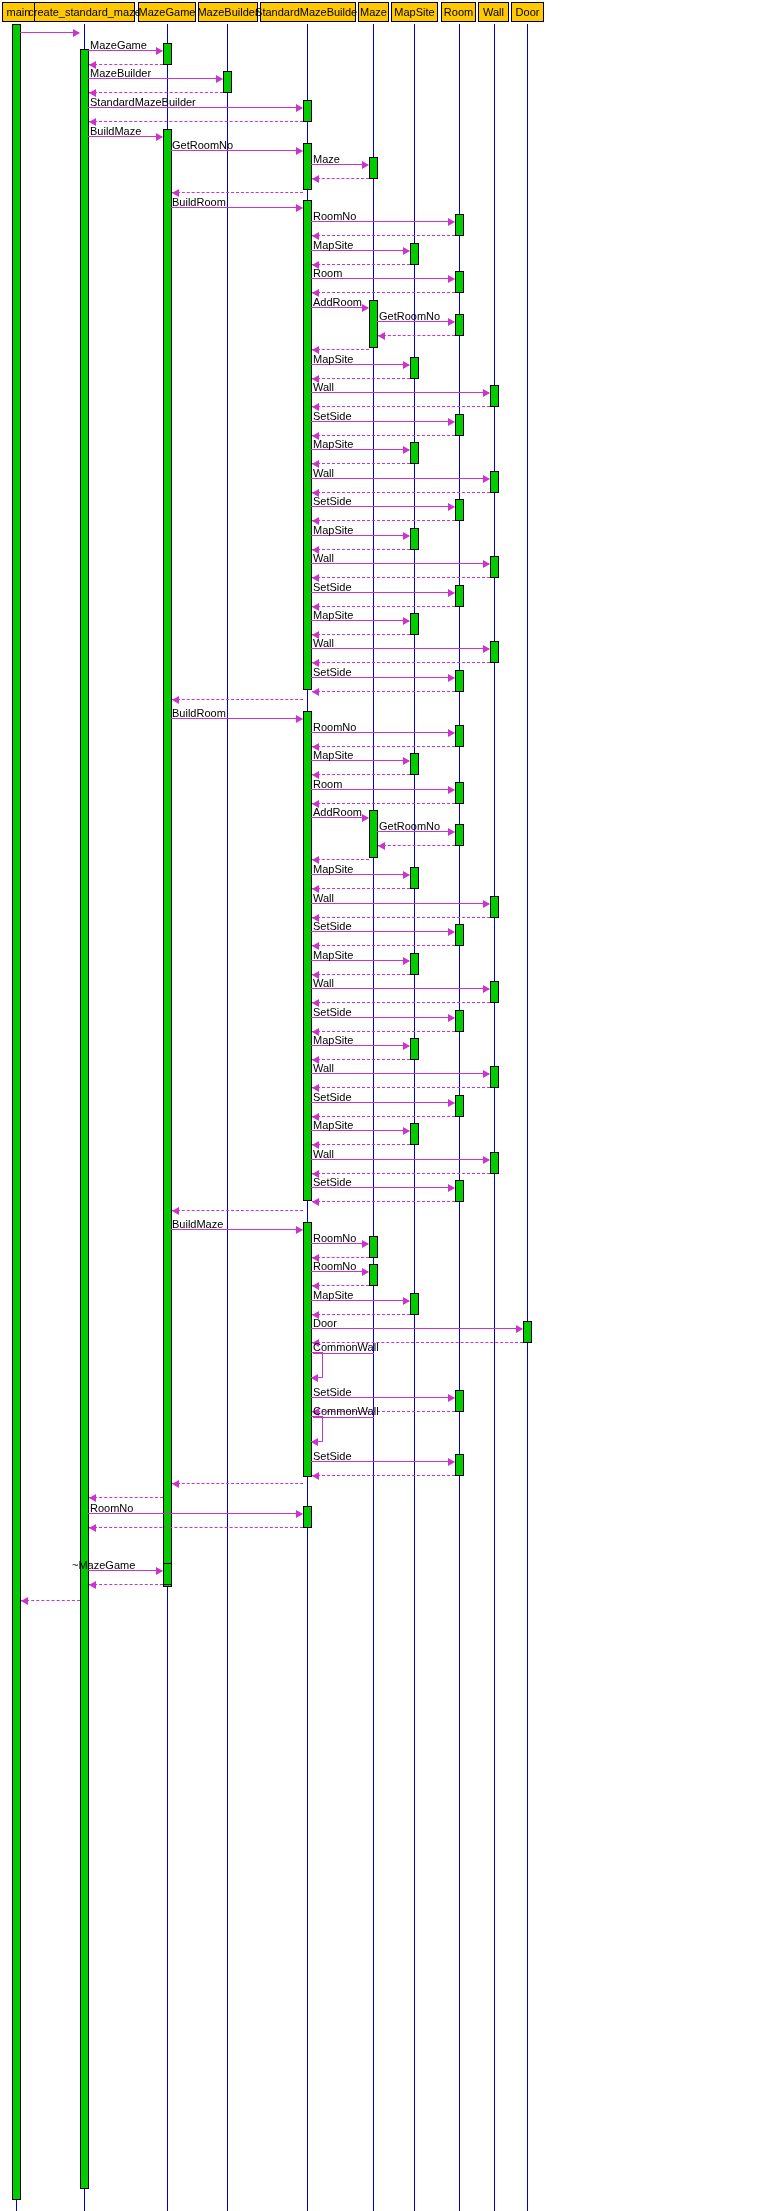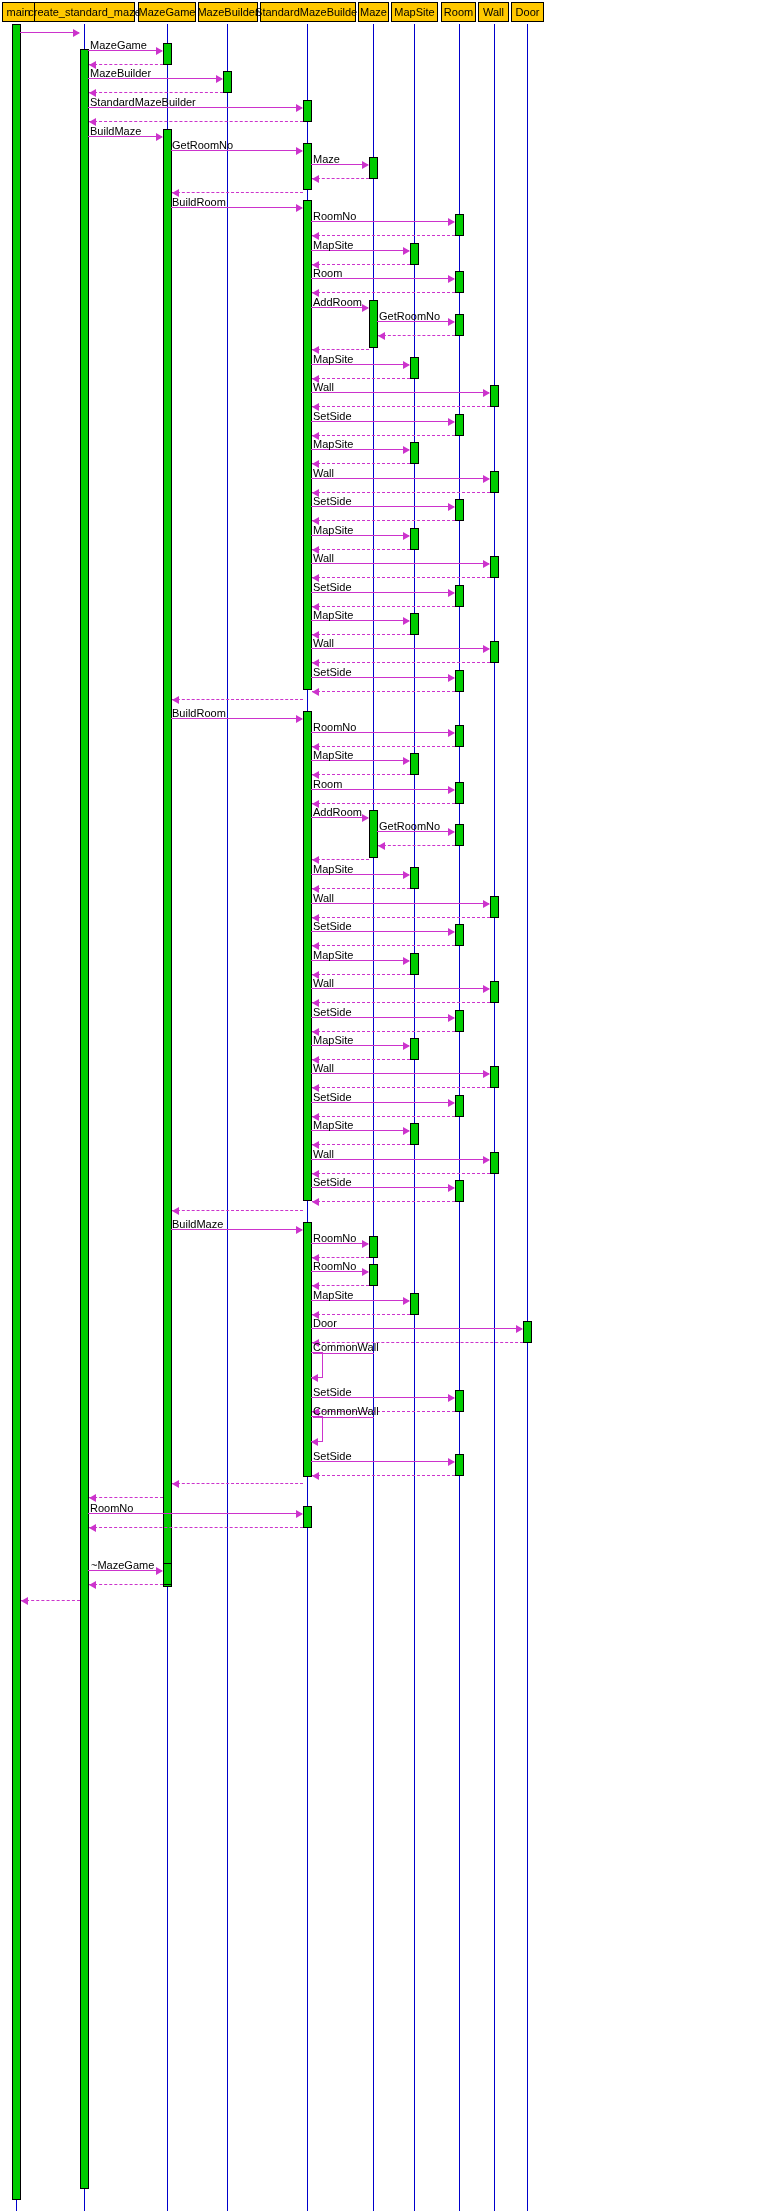--- a/index.html
+++ b/index.html
@@ -338,21 +338,21 @@
       <div class="arrow l" style="top: 1480px; left: 172px;"></div>
       <div class="msg ret" style="left: 89px; top: 1497px; width: 74px;"></div>
       <div class="arrow l" style="top: 1494px; left: 89px;"></div>
       <div class="msg" style="left: 88px; top: 1513px; width: 214px;"></div>
       <div class="arrow r" style="top: 1510px; left: 296px;"></div>
       <div class="mlabel" style="left: 90px; top: 1503px;">RoomNo</div>
       <div class="msg ret" style="left: 89px; top: 1527px; width: 214px;"></div>
       <div class="arrow l" style="top: 1524px; left: 89px;"></div>
       <div class="msg" style="left: 88px; top: 1570px; width: 74px;"></div>
       <div class="arrow r" style="top: 1567px; left: 156px;"></div>
-      <div class="mlabel" style="left: 91px; top: 1560px;">~MazeGame</div>
+      <div class="mlabel" style="left: 72px; top: 1560px;">~MazeGame</div>
       <div class="msg ret" style="left: 89px; top: 1584px; width: 74px;"></div>
       <div class="arrow l" style="top: 1581px; left: 89px;"></div>
       <div class="msg ret" style="left: 21px; top: 1600px; width: 59px;"></div>
       <div class="arrow l" style="top: 1597px; left: 21px;"></div>
       <div class="selfloop" style="left: 311px; top: 1352px; width: 12px; height: 26px;"></div>
       <div class="arrow l" style="top: 1374px; left: 311px;"></div>
       <div class="mlabel" style="left: 313px; top: 1342px;">CommonWall</div>
       <div class="msg" style="left: 313px; top: 1353px; width: 61px;"></div>
       <div class="selfloop" style="left: 311px; top: 1416px; width: 12px; height: 26px;"></div>
       <div class="arrow l" style="top: 1438px; left: 311px;"></div>

